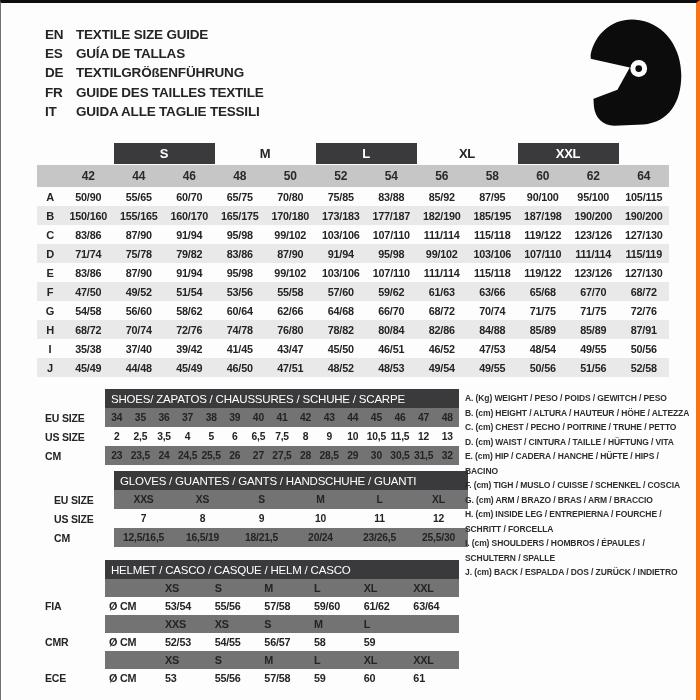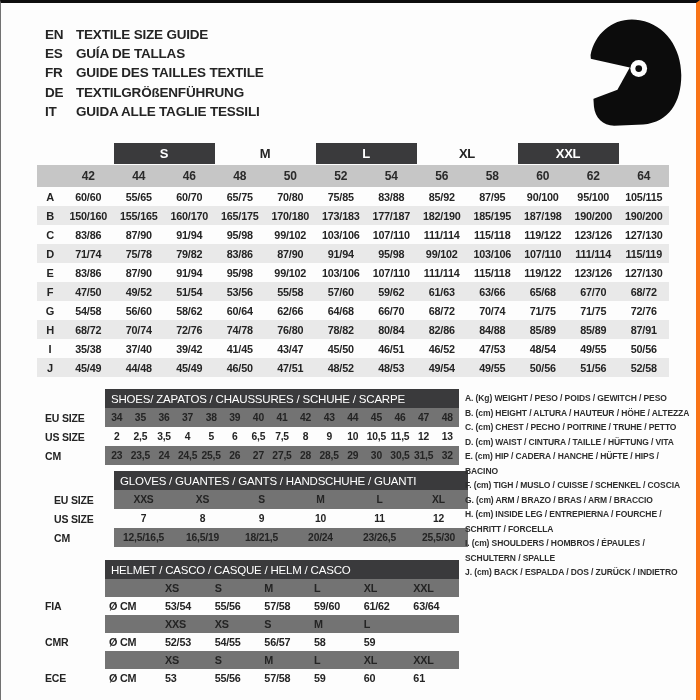--- a/index.html
+++ b/index.html
@@ -54,26 +54,26 @@
   <div class="langs" id="langs">
       <div class="lang-row">
         <span class="lang-code">EN</span>
         <span class="lang-title">TEXTILE SIZE GUIDE</span>
       </div>
       <div class="lang-row">
         <span class="lang-code">ES</span>
         <span class="lang-title">GUÍA DE TALLAS</span>
       </div>
       <div class="lang-row">
+        <span class="lang-code">DE</span>
+        <span class="lang-title">TEXTILGRÖßENFÜHRUNG</span>
+      </div>
+      <div class="lang-row">
         <span class="lang-code">FR</span>
         <span class="lang-title">GUIDE DES TAILLES TEXTILE</span>
-      </div>
-      <div class="lang-row">
-        <span class="lang-code">DE</span>
-        <span class="lang-title">TEXTILGRÖßENFÜHRUNG</span>
       </div>
       <div class="lang-row">
         <span class="lang-code">IT</span>
         <span class="lang-title">GUIDA ALLE TAGLIE TESSILI</span>
       </div>
     </div>
 
   <svg class="helmet-logo" viewBox="0 0 100 100" aria-hidden="true">
     <path fill="#0c0c0c" d="M57,3 C80,7 94,28 94,52 C94,76 83,94 60,96 L34,97 C24,97 17,90 16,80 L13,34 C17,13 36,-1 57,3 Z"></path>
     <polygon fill="#fdfdfd" points="12,37 48,45 37,65 8,76"></polygon>
@@ -100,21 +100,21 @@
         <div class="mt-cell">52</div>
         <div class="mt-cell">54</div>
         <div class="mt-cell">56</div>
         <div class="mt-cell">58</div>
         <div class="mt-cell">60</div>
         <div class="mt-cell">62</div>
         <div class="mt-cell">64</div>
       </div>
       <div class="mt-row data">
         <div class="mt-cell row-letter">A</div>
-        <div class="mt-cell">60/60</div>
+        <div class="mt-cell">50/90</div>
         <div class="mt-cell">55/65</div>
         <div class="mt-cell">60/70</div>
         <div class="mt-cell">65/75</div>
         <div class="mt-cell">70/80</div>
         <div class="mt-cell">75/85</div>
         <div class="mt-cell">83/88</div>
         <div class="mt-cell">85/92</div>
         <div class="mt-cell">87/95</div>
         <div class="mt-cell">90/100</div>
         <div class="mt-cell">95/100</div>

